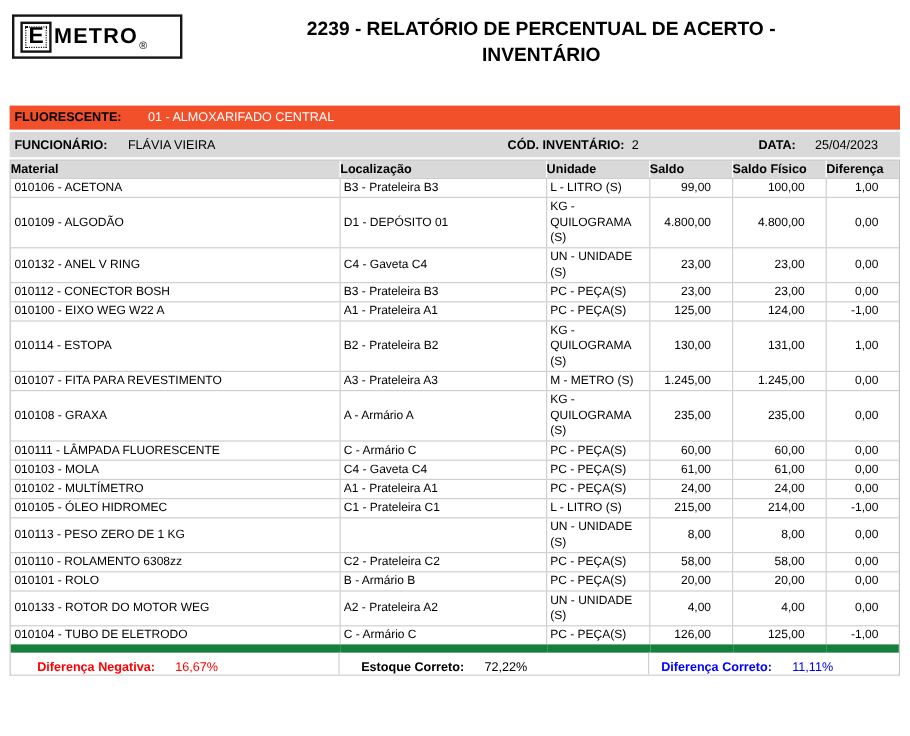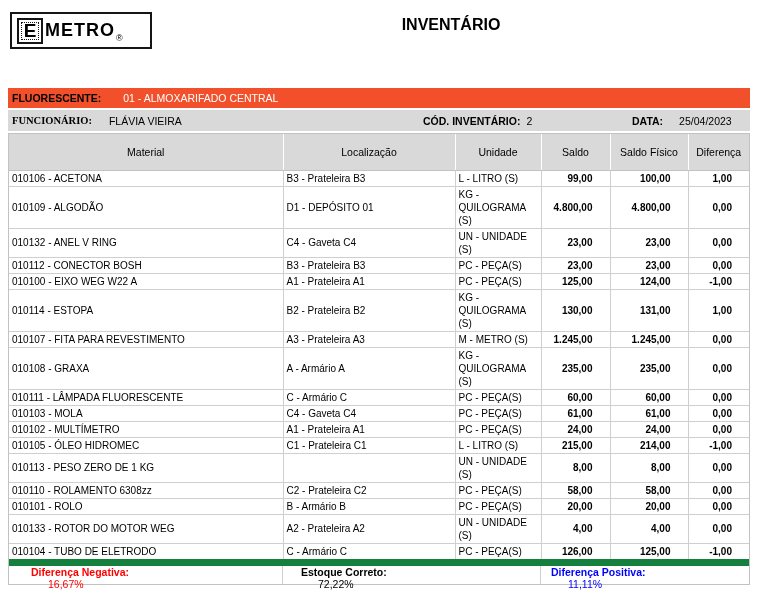--- a/index.html
+++ b/index.html
@@ -41,66 +41,67 @@
 
   .bar-gray {
     height:21px; background:var(--bar-gray,#D9D9D9);
     display:flex; align-items:center; margin-bottom:2px;
   }
   .bar-gray .field { display:flex; align-items:center; }
   .bar-gray .f1 { width:415px; }
   .bar-gray .f2 { width:209px; }
   .bar-gray .f3 { flex:1; }
   .bar-gray .lbl { font-weight:bold; }
-  .f1 .lbl { padding-left:4px;font-family:Liberation Serif, serif; }
+  .f1 .lbl { padding-left:4px; }
   .f1 .val { margin-left:17px; }
   .f2 .val { margin-left:6px; }
   .f3 .val { margin-left:16px; }
 
   
   .table-wrap { border:1px solid #c2c2c2; background:#fff; }
   table { border-collapse:collapse; table-layout:fixed; width:740px; font-size:10px; }
   col.c0 { width:274px; } col.c1 { width:172px; } col.c2 { width:86px; }
   col.c3 { width:69px; }  col.c4 { width:78px; }  col.c5 { width:61px; }
   th {
-    background:var(--bar-gray,#D9D9D9); font-weight:normal; font-size:10.5px;
-    height:36px; text-align:center; vertical-align:middle;
+    background:var(--bar-gray,#D9D9D9); font-weight:bold; font-size:10.5px;
+    height:14px; text-align:left; vertical-align:middle;
     border-right:1px solid #ffffff; border-bottom:1px solid #c2c2c2;
   }
   th:last-child { border-right:none; }
   td {
     border-right:1px solid #cfcfcf; border-bottom:1px solid #cfcfcf;
     padding:1px 3px; line-height:13px; height:16px; vertical-align:middle;
     overflow:hidden;
   }
   td:last-child { border-right:none; }
   tr:last-child td { border-bottom:7px solid #15803d; }
-  td.num { text-align:right; padding-right:17px;font-weight:bold; }
+  td.num { text-align:right; padding-right:17px; }
 
   
   .summary { display:flex; width:740px; height:18px; background:#fff; }
-  .summary-cell { display:flex; align-items:flex-start; font-size:10.5px;flex-direction:column; }
+  .summary-cell { display:flex; align-items:flex-end; font-size:10.5px; }
   .summary-cell .lbl { font-weight:bold; }
   .summary-cell .val { margin-left:17px; }
   .s1 { width:274px; border-right:1px solid #cfcfcf; padding-left:22px; color:var(--negative,#FF0000); }
   .s2 { width:258px; border-right:1px solid #cfcfcf; padding-left:18px; color:#000; }
   .s3 { flex:1; padding-left:10px; color:var(--positive,#0000FF); }
 </style>
 </head>
 <body>
 
 <div class="page">
 
   <div class="header">
     <div class="logo">
       <span class="logo-e">E</span>
       <span class="logo-text">METRO</span>
       <span class="logo-reg">®</span>
     </div>
     <div class="title">
+      <div>2239 - RELATÓRIO DE PERCENTUAL DE ACERTO -</div>
       <div>INVENTÁRIO</div>
     </div>
   </div>
 
   <div class="report">
 
     <div class="bar-orange">
       <span class="lbl">FLUORESCENTE:</span>
       <span class="val">01 - ALMOXARIFADO CENTRAL</span>
     </div>
@@ -283,20 +284,20 @@
       <div class="summary">
         <div class="summary-cell s1">
           <span class="lbl">Diferença Negativa:</span>
           <span class="val">16,67%</span>
         </div>
         <div class="summary-cell s2">
           <span class="lbl">Estoque Correto:</span>
           <span class="val">72,22%</span>
         </div>
         <div class="summary-cell s3">
-          <span class="lbl">Diferença Positiva:</span>
+          <span class="lbl">Diferença Correto:</span>
           <span class="val">11,11%</span>
         </div>
       </div>
     </div>
 
   </div>
 </div>
 
 </body></html>

